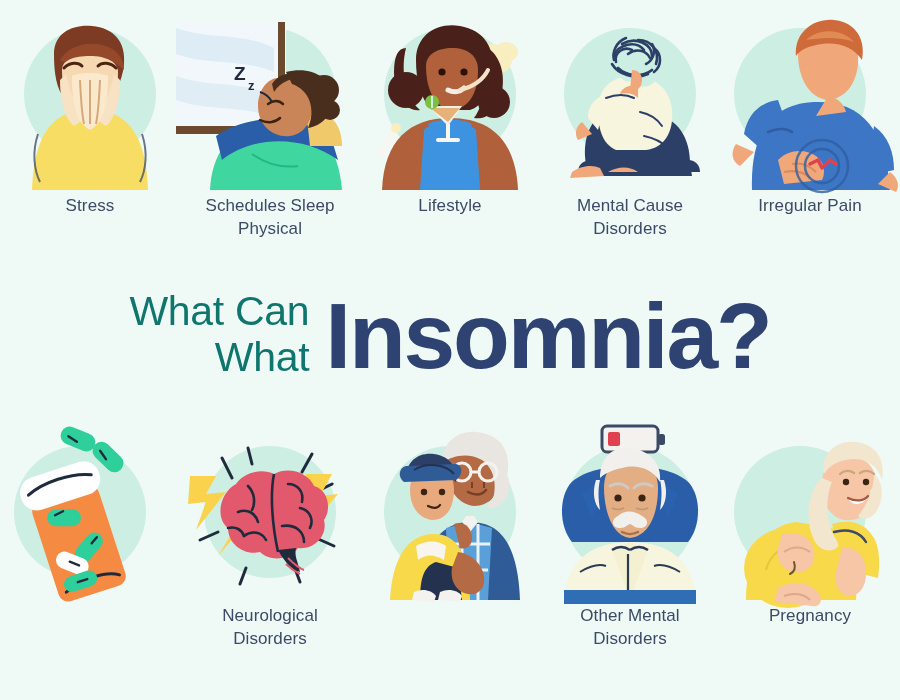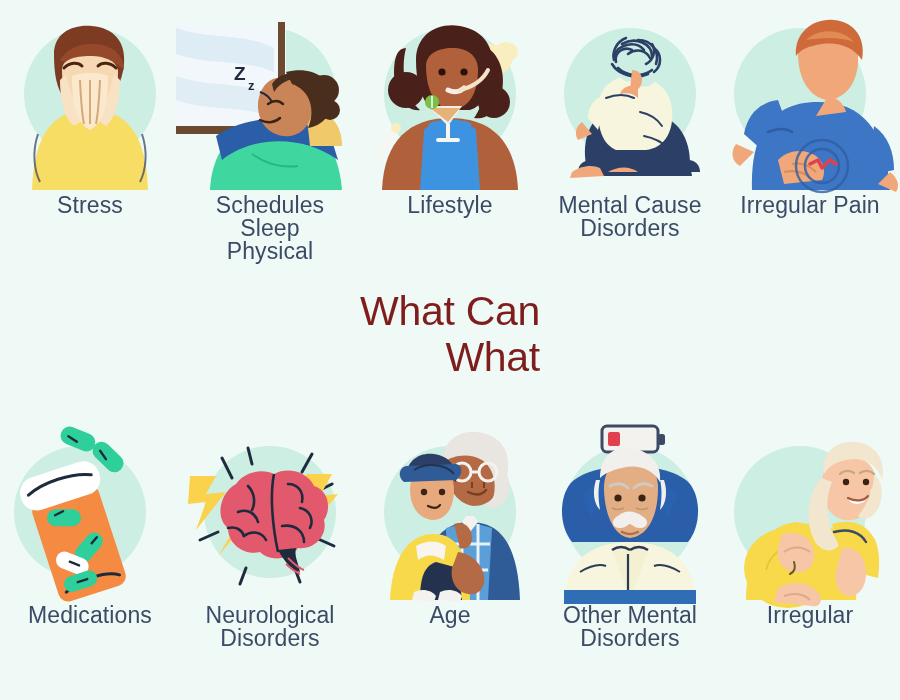--- a/index.html
+++ b/index.html
@@ -28,36 +28,36 @@
   .art{
     width:176px;height:176px;
     position:relative;
     display:flex;align-items:center;justify-content:center;
   }
   .art svg{display:block;width:176px;height:176px;overflow:visible;}
 
   .label{
     margin-top:4px;
     color:#3c4a66;
-    font-size:23px;
+    font-size:17px;
     line-height:23px;
     text-align:center;
     letter-spacing:.1px;
     width:170px;
   }
 
   
   .headline{
     position:absolute;
     left:0;top:276px;width:900px;height:120px;
     display:flex;align-items:center;justify-content:center;
   }
   .headline-inner{display:flex;align-items:center;gap:16px;}
   .kicker{
-    color:#7f1d1d;
+    color:#0f766e;
     font-size:41px;
     line-height:46px;
     text-align:right;
     font-weight:400;
     letter-spacing:-.3px;
     padding-bottom:4px;
   }
   .bigword{
     color:#2e4372;
     font-size:93px;
@@ -230,20 +230,21 @@
       </div>
     </div>
   </div>
 
   <div class="headline">
     <div class="headline-inner">
       <div class="kicker">
         <span>What Can</span><br>
         <span>What</span>
       </div>
+      <div class="bigword">Insomnia?</div>
     </div>
   </div>
 
   <div class="row row-bottom">
 
     <div class="card">
       <div class="art">
         <svg viewBox="0 0 176 176">
           <circle cx="78" cy="88" r="66" fill="#cdeee2"></circle>
           <g transform="rotate(-18 80 100)">
@@ -270,23 +271,20 @@
           </g>
           <g>
             <rect x="58" y="6" width="36" height="18" rx="9" fill="#2ecf9b" transform="rotate(22 76 15)"></rect>
             <path d="M66 16 l10 2" stroke="#1f2b3d" stroke-width="2.4" stroke-linecap="round" transform="rotate(22 76 15)"></path>
           </g>
           <g>
             <rect x="88" y="24" width="36" height="18" rx="9" fill="#2ecf9b" transform="rotate(44 106 33)"></rect>
             <path d="M96 34 l10 2" stroke="#1f2b3d" stroke-width="2.4" stroke-linecap="round" transform="rotate(44 106 33)"></path>
           </g>
         </svg>
-      </div>
-      <div class="label">
-        <span>Medications</span>
       </div>
     </div>
 
     <div class="card">
       <div class="art">
         <svg viewBox="0 0 176 176">
           <circle cx="88" cy="88" r="66" fill="#cdeee2"></circle>
           <g stroke="#1f2b3d" stroke-width="3" stroke-linecap="round">
             <path d="M40 34 l10 20"></path>
             <path d="M66 24 l4 16"></path>
@@ -351,23 +349,20 @@
           <path d="M44 54 C44 36 58 28 72 30 C88 32 96 44 94 58 C84 48 60 46 44 54 Z" fill="#2c3f66"></path>
           <path d="M42 58 c-6 -4 -6 -14 2 -16 l50 -2 c8 2 6 12 0 16 Z" fill="#2f5b96"></path>
           <path d="M52 46 c12 -8 32 -6 40 4" stroke="#25324f" stroke-width="2" fill="none"></path>
           <circle cx="62" cy="68" r="3.2" fill="#3b2414"></circle>
           <circle cx="80" cy="68" r="3.2" fill="#3b2414"></circle>
           <path d="M66 82 c6 3 10 2 12 -1" stroke="#3b2414" stroke-width="2.2" fill="none" stroke-linecap="round"></path>
           <path d="M96 128 c14 2 24 12 26 24 c2 12 -6 20 -16 18 c-12 -2 -18 -14 -16 -26 Z" fill="#b46a44"></path>
           <path d="M92 100 c10 -4 18 4 18 14 c0 8 -6 12 -12 10 Z" fill="#b46a44"></path>
         </svg>
       </div>
-      <div class="label">
-        <span>Age</span>
-      </div>
     </div>
 
     <div class="card">
       <div class="art">
         <svg viewBox="0 0 176 176">
           <circle cx="88" cy="88" r="66" fill="#cdeee2"></circle>
           <g>
             <rect x="60" y="2" width="56" height="26" rx="5" fill="#f4f2ee" stroke="#3c4a66" stroke-width="3"></rect>
             <rect x="116" y="10" width="7" height="11" rx="2.5" fill="#3c4a66"></rect>
             <rect x="66" y="8" width="12" height="14" rx="2" fill="#e0414f"></rect>
@@ -426,17 +421,17 @@
           <path d="M112 108 c14 -4 26 0 32 10" stroke="#3c4a66" stroke-width="2.4" fill="none" stroke-linecap="round"></path>
           <path d="M120 124 c16 -2 24 10 24 26 c0 14 -8 22 -16 22 c-10 0 -16 -10 -14 -24 Z" fill="#f7c6a6"></path>
           <path d="M60 110 c18 -4 30 4 32 18 c2 14 -8 22 -20 20 c-12 -2 -18 -12 -16 -24 Z" fill="#f7c6a6"></path>
           <path d="M62 128 c8 -6 18 -6 26 0" stroke="#dda98a" stroke-width="2" fill="none"></path>
           <path d="M56 164 c14 -8 30 -6 40 4 c6 8 2 16 -6 14 l-38 -4 Z" fill="#f7c6a6"></path>
           <path d="M62 172 c10 -4 20 -2 26 4" stroke="#dda98a" stroke-width="2" fill="none"></path>
           <path d="M72 138 c2 6 0 10 -4 12" stroke="#6a5a2a" stroke-width="2" fill="none" stroke-linecap="round"></path>
         </svg>
       </div>
       <div class="label">
-        <span>Irregular</span>
+        <span>Pregnancy</span>
       </div>
     </div>
   </div>
 </div>
 
 </body></html>

